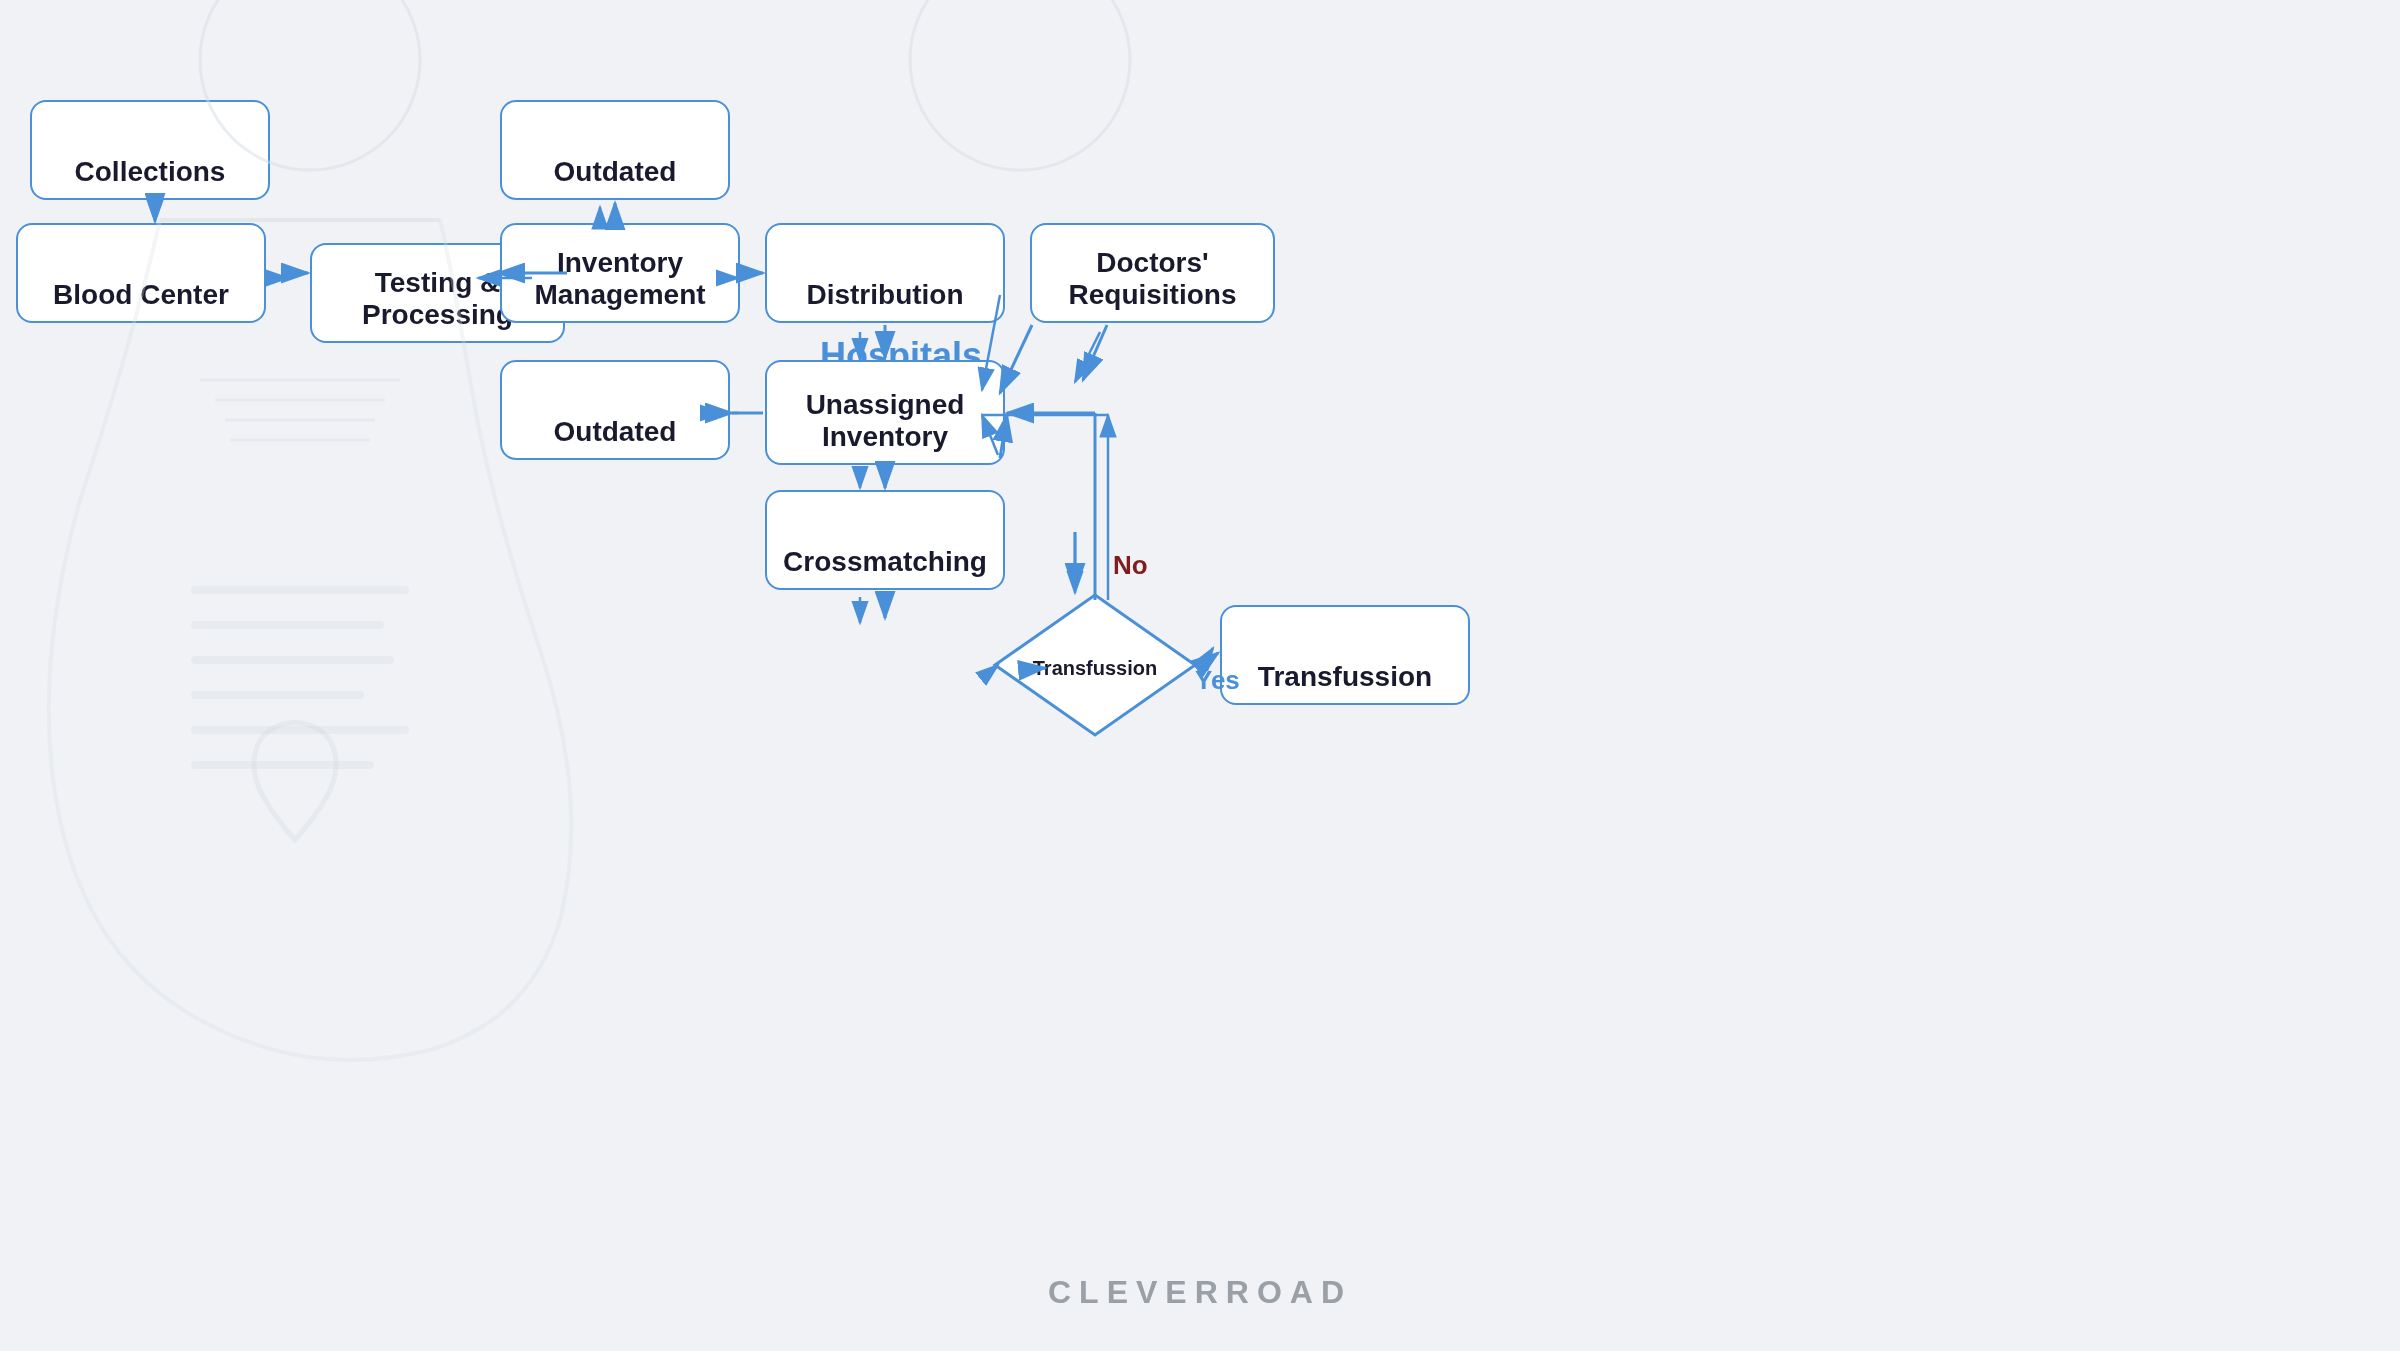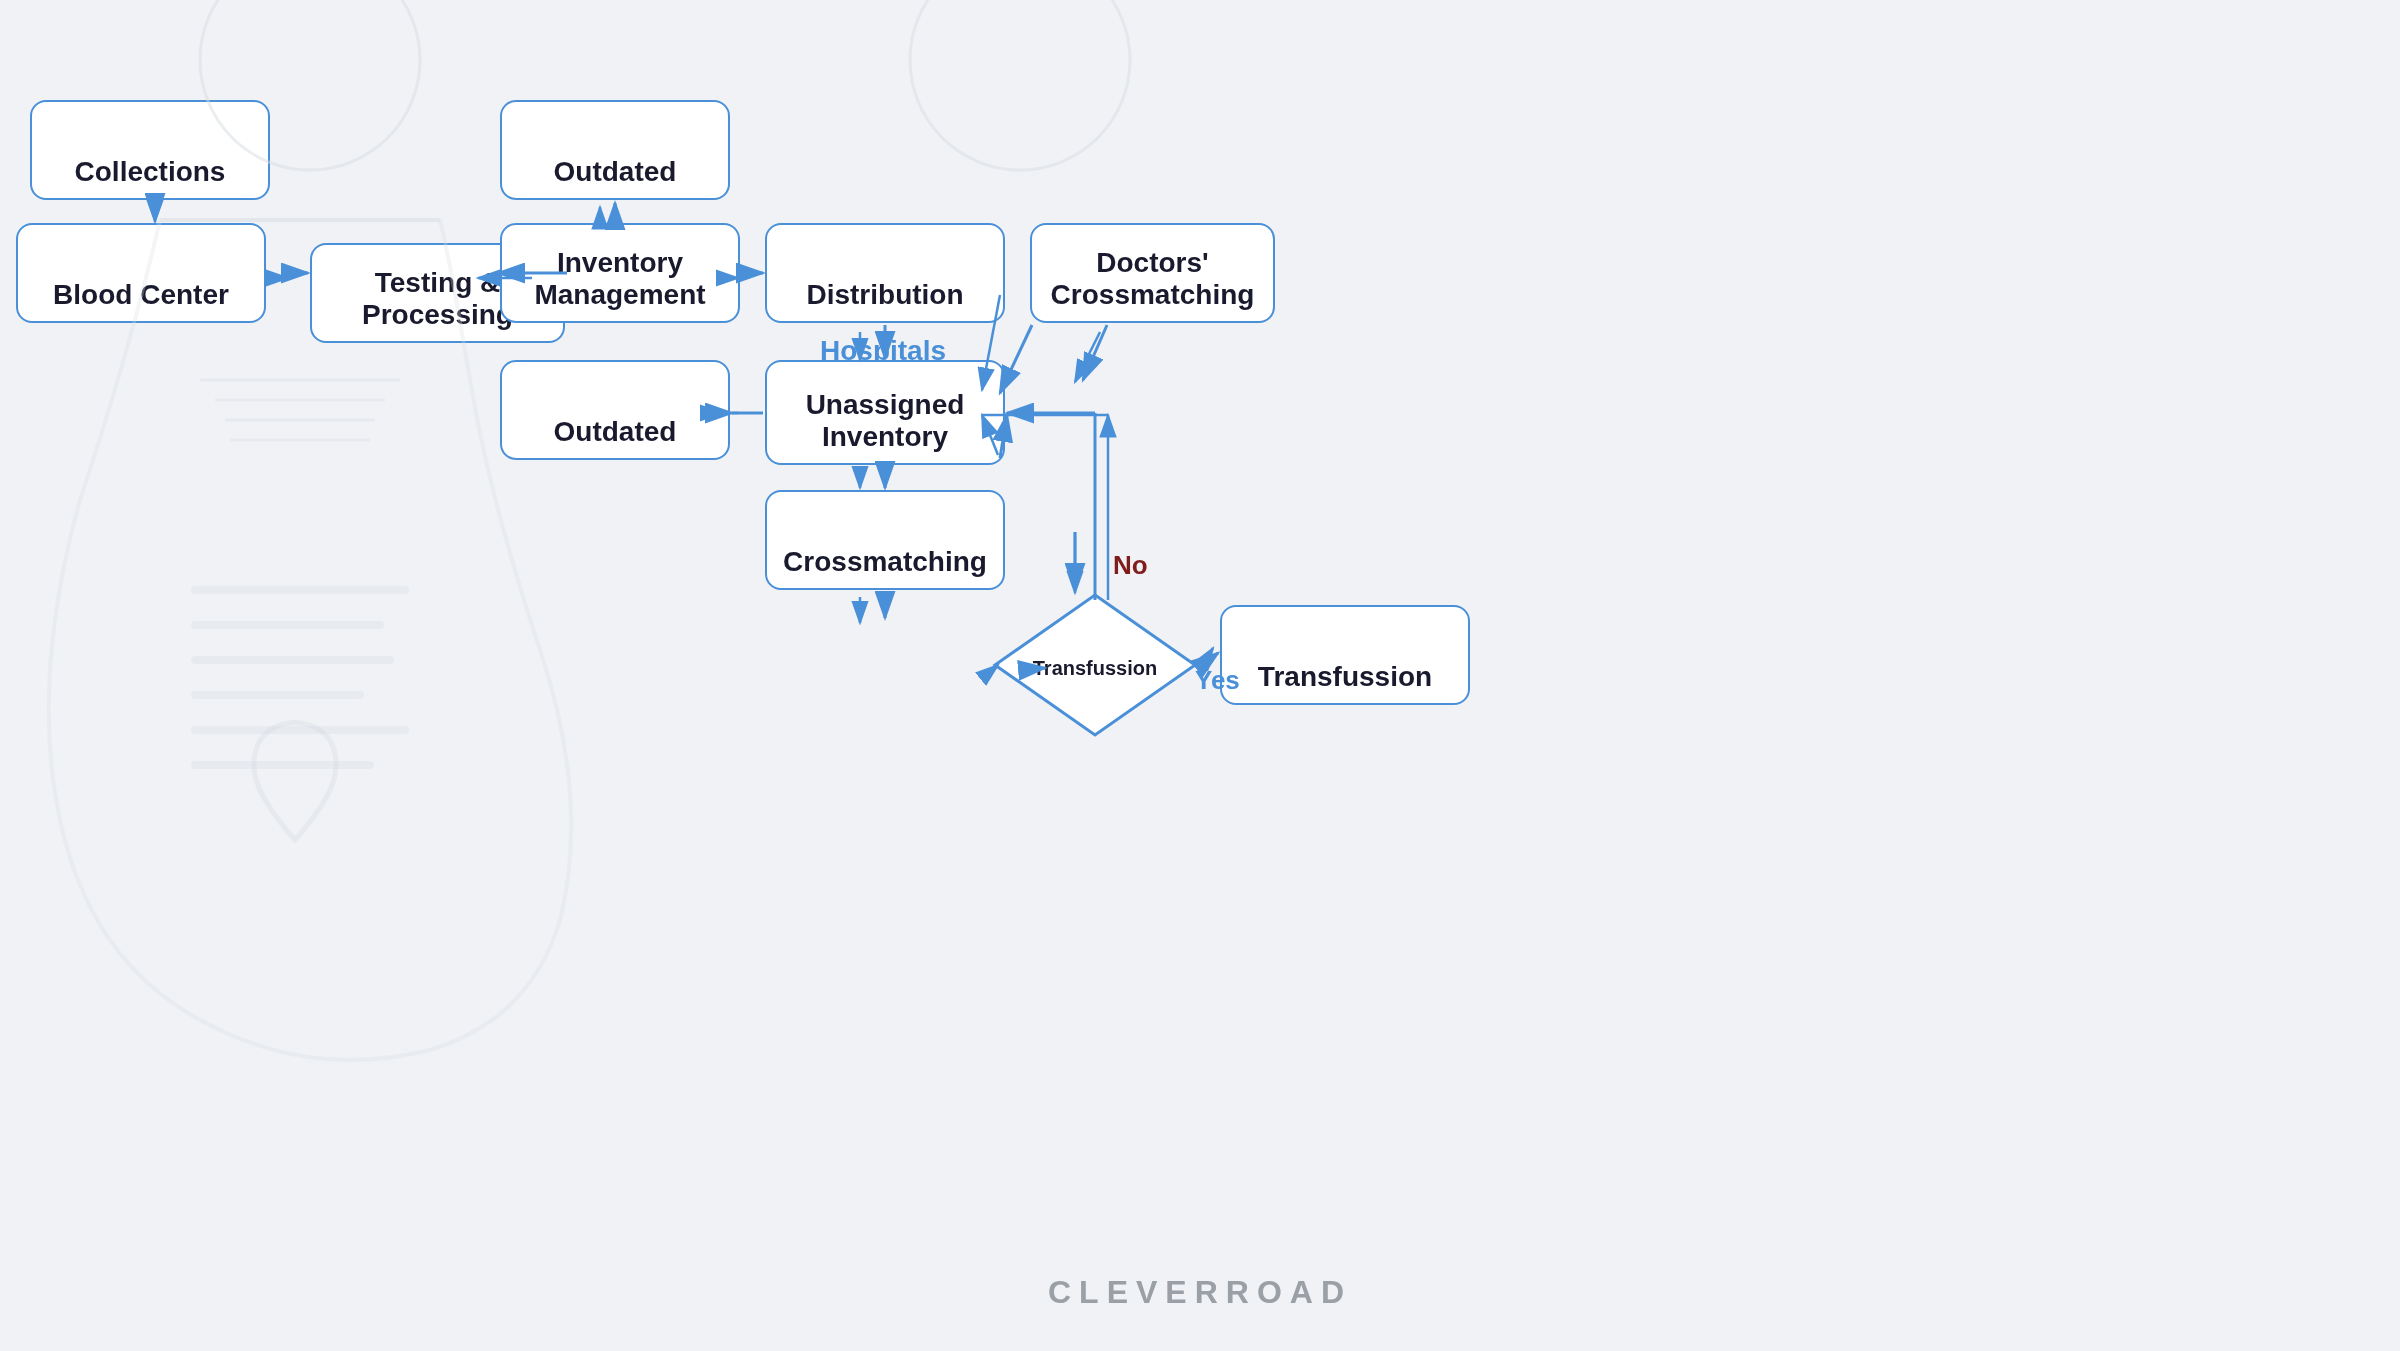--- a/index.html
+++ b/index.html
@@ -163,24 +163,24 @@
       <span style="white-space:pre-line;">Inventory
 Management</span>
     </div>
 
     <div class="node" style="left:765px; top:223px; width:240px; height:100px;">
       <span>Distribution</span>
     </div>
 
     <div class="node" style="left:1030px; top:223px; width:245px; height:100px;">
       <span style="white-space:pre-line;">Doctors'
-Crossmatching</span>
-    </div>
-
-    <div style="position:absolute; left:820px; top:335px; font-size:28px; font-weight:700; color:#4a90d9;">
+Requisitions</span>
+    </div>
+
+    <div style="position:absolute; left:820px; top:335px; font-size:36px; font-weight:700; color:#4a90d9;">
       <span>Hospitals</span>
     </div>
 
     <div class="node" style="left:500px; top:360px; width:230px; height:100px;">
       <span>Outdated</span>
     </div>
 
     <div class="node" style="left:765px; top:360px; width:240px; height:105px;">
       <span style="white-space:pre-line;">Unassigned
 Inventory</span>

